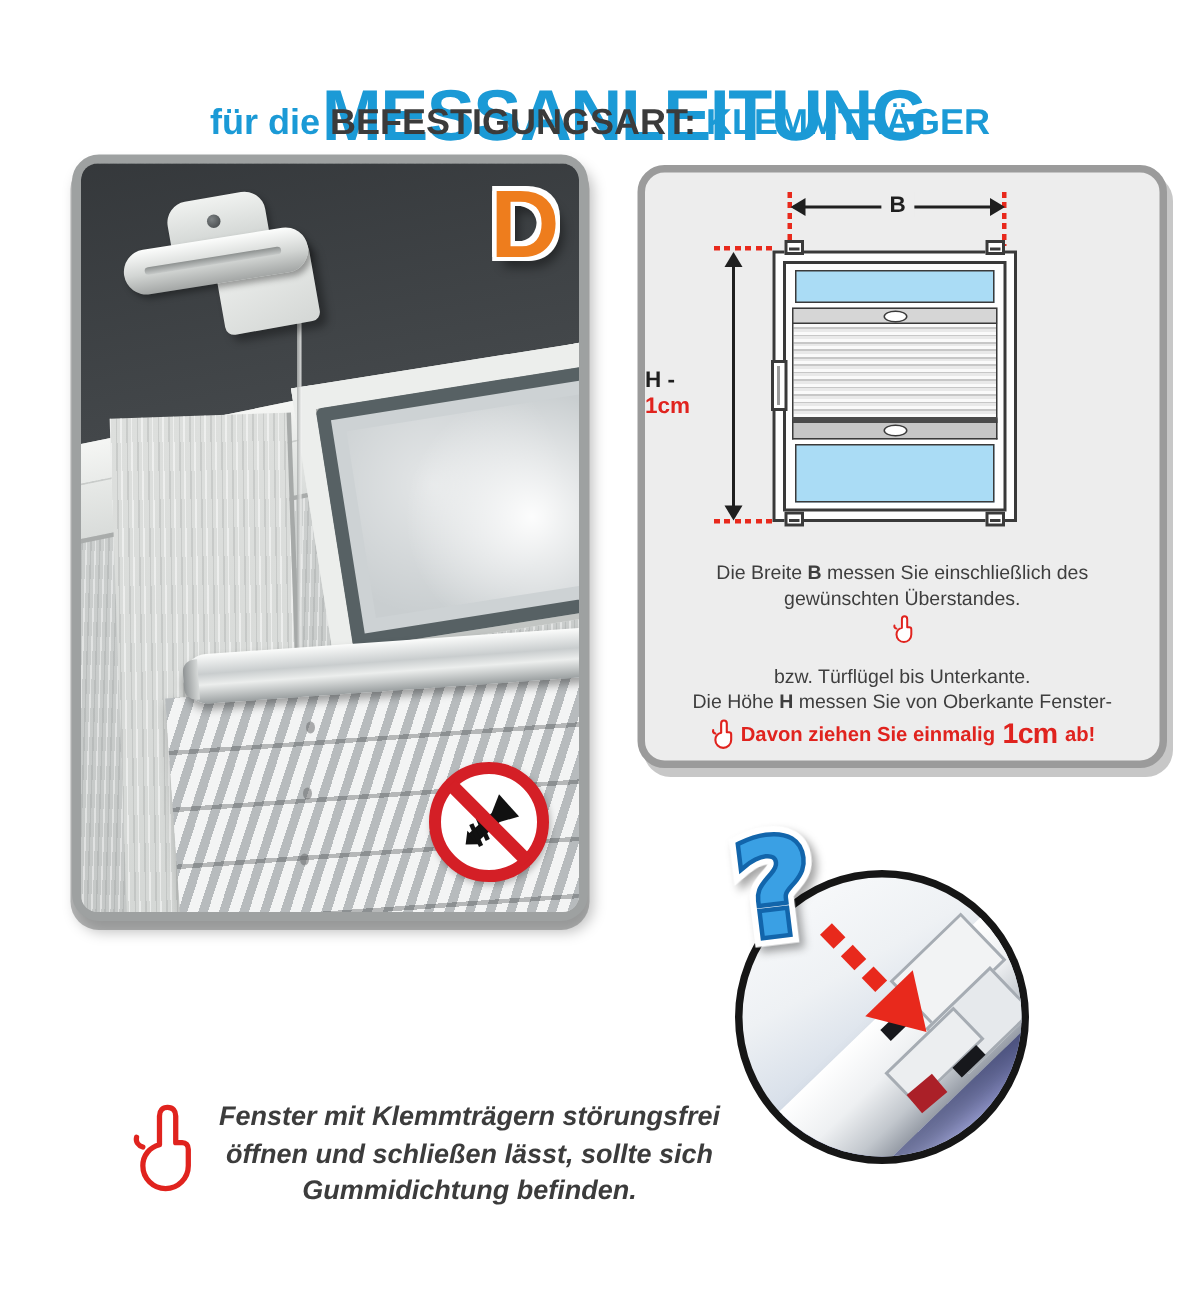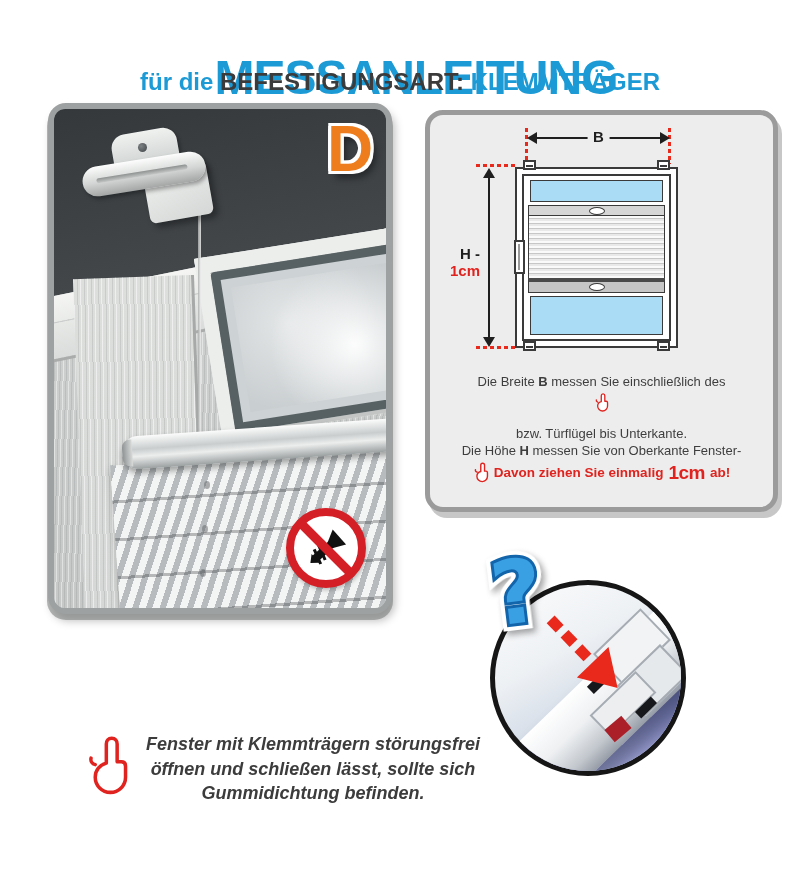--- a/index.html
+++ b/index.html
@@ -127,21 +127,21 @@
   .ah-r{position:absolute;right:0;top:0;width:0;height:0;
     border-top:6px solid transparent;border-bottom:6px solid transparent;border-left:10px solid #1f1f1f;}
   .b-label{position:absolute;left:50%;top:-4px;transform:translateX(-50%);
     background:#ededed;padding:0 6px;font-size:15px;font-weight:bold;color:#1f1f1f;}
   .h-arrow{position:absolute;left:53px;top:53px;width:12px;height:179px;}
   .h-arrow .line{position:absolute;top:2px;bottom:2px;left:5px;width:2px;background:#1f1f1f;}
   .ah-u{position:absolute;top:0;left:0;width:0;height:0;
     border-left:6px solid transparent;border-right:6px solid transparent;border-bottom:10px solid #1f1f1f;}
   .ah-d{position:absolute;bottom:0;left:0;width:0;height:0;
     border-left:6px solid transparent;border-right:6px solid transparent;border-top:10px solid #1f1f1f;}
-  .h-label{position:absolute;left:0px;top:130px;width:50px;text-align:right;
+  .h-label{position:absolute;left:0px;top:130px;width:50px;text-align:left;
     font-size:15px;font-weight:bold;color:#1f1f1f;}
   .h-label .red{color:#e0231e;}
   .win-frame{position:absolute;left:85px;top:52px;width:163px;height:181px;
     background:#fff;border:2px solid #3a3a3a;box-sizing:border-box;}
   .cb{position:absolute;width:13px;height:10px;background:#fff;border:2px solid #3a3a3a;
     box-sizing:border-box;z-index:2;}
   .cb:after{content:"";position:absolute;left:1px;right:1px;top:3px;height:2px;background:#3a3a3a;}
   .sash{position:absolute;inset:5px;border:2px solid #3a3a3a;background:#fff;
     display:flex;flex-direction:column;padding:4px;box-sizing:border-box;}
   .glass-top{height:20px;margin:0 2px;border:1.5px solid #3a3a3a;background:#aadcf5;}
@@ -291,20 +291,21 @@
         <div class="rail bottom">
             <span class="oval"></span>
           </div>
         <div class="glass-bottom"></div>
         <div class="handle"></div>
       </div>
     </div>
 
     <div class="notes">
       <div><span>Die Breite </span><b>B</b><span> messen Sie einschließlich des</span></div>
+      <div>gewünschten Überstandes.</div>
       <div class="warn">
         <svg width="15" height="21" viewBox="0 0 34 44">
           <path d="M20.5 2.5c-2.6 0-4 1.8-4 4.2v13.2c-4.8 1.2-8.2 5-8.2 10.2 0 6.2 5 11.2 11.2 11.2s11.2-5 11.2-11.2v-7.8c0-2-1.2-3.2-3-3.2h-3.2V6.7c0-2.4-1.4-4.2-4-4.2z M8.3 21c-2.2-.6-3.6-2.6-3.1-4.8" fill="#ffffff" stroke="#e0231e" stroke-width="3" stroke-linejoin="round" stroke-linecap="round"></path>
         </svg>
       </div>
       <div class="note-gap"></div>
       <div>bzw. Türflügel bis Unterkante.</div>
       <div><span>Die Höhe </span><b>H</b><span> messen Sie von Oberkante Fenster-</span></div>
       <div class="warn">
         <svg width="16" height="23" viewBox="0 0 34 44">

